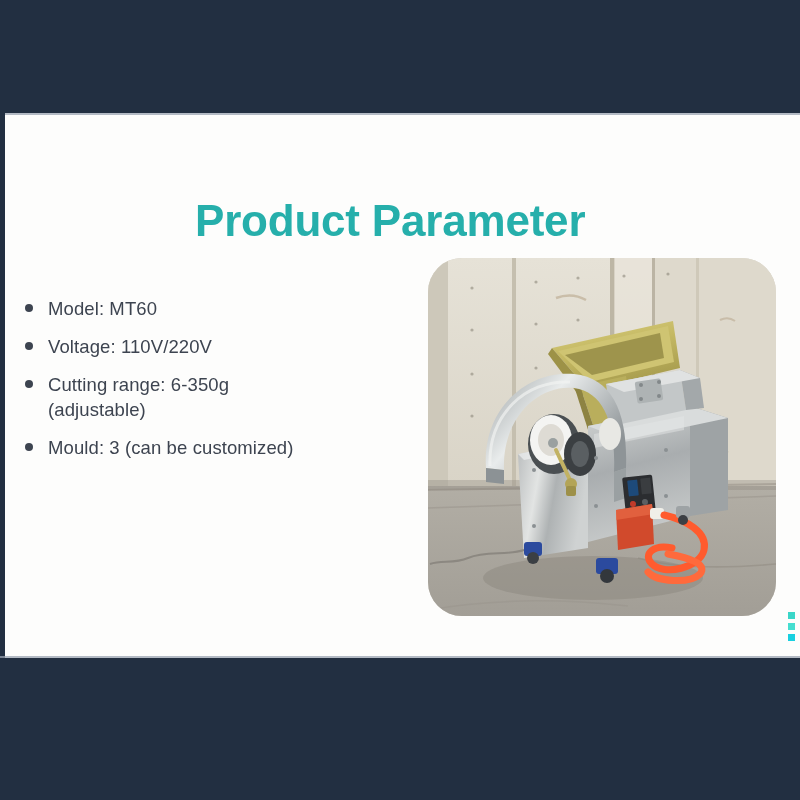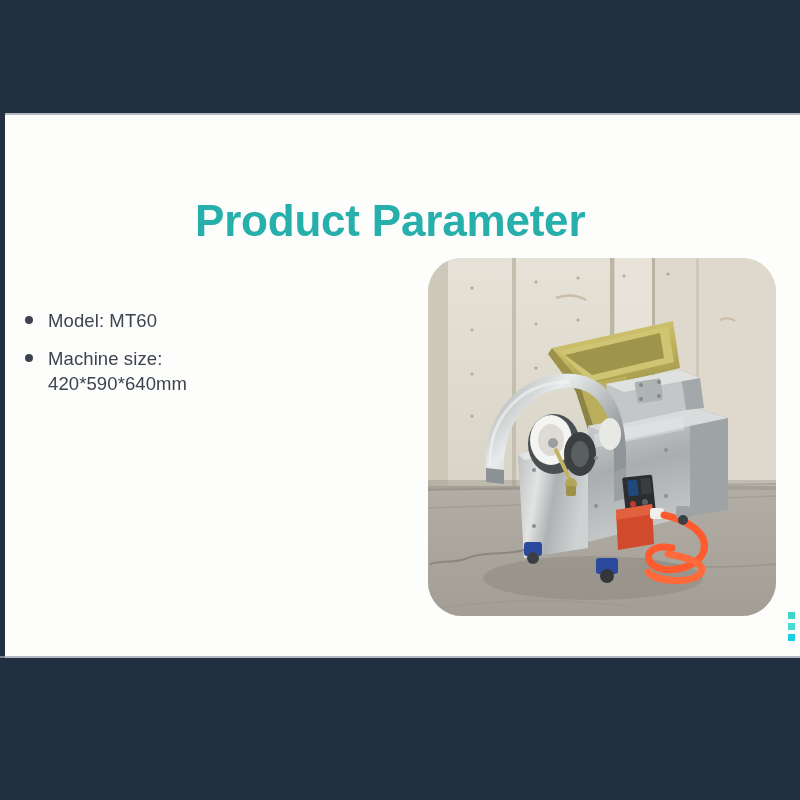--- a/index.html
+++ b/index.html
@@ -68,21 +68,21 @@
     left: 195px; top: 196px;
     font-size: 44px;
     font-weight: bold;
     color: #26afab;
     letter-spacing: -0.2px;
     white-space: nowrap;
   }
   
   .spec-list {
     position: absolute;
-    left: 22px; top: 308px;
+    left: 22px; top: 296px;
     width: 390px;
     list-style: none;
     margin: 0;
     padding: 0;
   }
   .spec-item {
     position: relative;
     padding-left: 26px;
     margin-bottom: 13px;
     font-size: 18.5px;
@@ -147,22 +147,30 @@
 
   <div class="title">Product Parameter</div>
 
   <ul class="spec-list">
     <li class="spec-item">
       <span class="dot"></span>
       <span class="spec-text">Model: MT60</span>
     </li>
     <li class="spec-item">
       <span class="dot"></span>
-      <span class="spec-text">Machine size:
-420*590*640mm</span>
+      <span class="spec-text">Voltage: 110V/220V</span>
+    </li>
+    <li class="spec-item">
+      <span class="dot"></span>
+      <span class="spec-text">Cutting range: 6-350g
+(adjustable)</span>
+    </li>
+    <li class="spec-item">
+      <span class="dot"></span>
+      <span class="spec-text">Mould: 3 (can be customized)</span>
     </li>
   </ul>
 
   <div class="photo">
     <svg width="348" height="358" viewBox="0 0 348 358" xmlns="http://www.w3.org/2000/svg">
       <defs>
         <linearGradient id="steel" x1="0" y1="0" x2="1" y2="0.3">
           <stop offset="0" stop-color="#b9bcbd"></stop>
           <stop offset="0.35" stop-color="#e2e4e3"></stop>
           <stop offset="0.6" stop-color="#aeb2b3"></stop>

